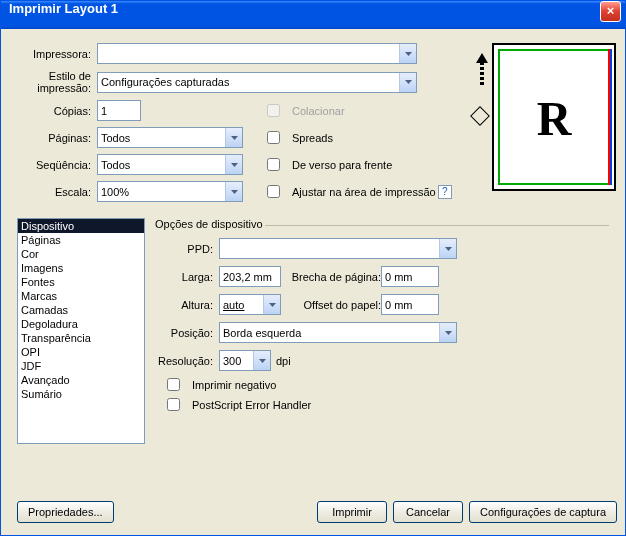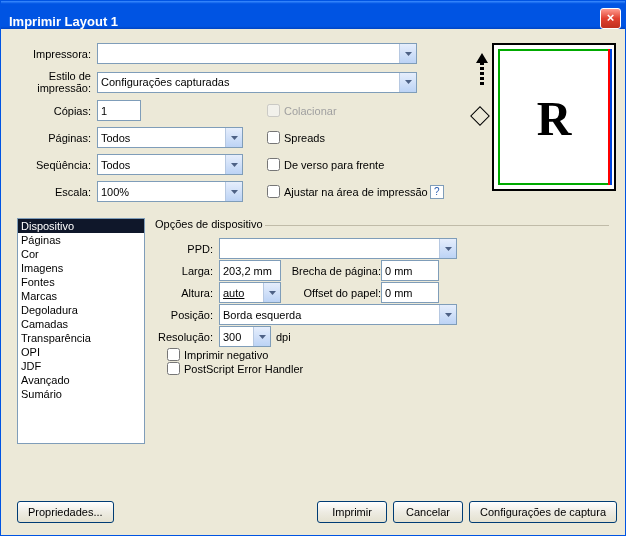--- a/index.html
+++ b/index.html
@@ -16,21 +16,21 @@
   height: 536px;
   border: 1px solid #0054e3;
   background: #ece9d8;
   display: flex;
   flex-direction: column;
 }
 .titlebar {
   height: 28px;
   background: linear-gradient(to bottom, #3c8cff 0%, #0054e3 10%, #0054e3 90%, #0044c3 100%);
   display: flex;
-  align-items: flex-end;
+  align-items: flex-start;
   padding: 0 4px 0 8px;
   color: #fff;
   font-weight: bold;
   font-size: 13px;
 }
 .titlebar-title { flex: 1; }
 .close-btn {
   width: 21px; height: 21px;
   background: linear-gradient(to bottom, #ff9b8f, #e04030 50%, #c0301f);
   border: 1px solid #fff;
@@ -78,21 +78,21 @@
   position: absolute;
   right: 1px; top: 1px;
   width: 17px;
   height: 19px;
   background: linear-gradient(to bottom, #e6eefc, #bcd3f5);
   border-left: 1px solid #b6c8e1;
   display: flex; align-items: center; justify-content: center;
   pointer-events: none;
 }
 .select-arrow svg { width: 7px; height: 4px; }
-.chk { display: flex; align-items: center; gap: 4px; justify-content: center; }
+.chk { display: flex; align-items: center; gap: 12px; justify-content: center; }
 .chk input { width: 13px; height: 13px; }
 .chk.disabled { color: #a0a0a0; }
 .help-icon {
   display: inline-flex;
   width: 14px; height: 14px;
   border: 1px solid #7f9db9;
   background: #fff;
   align-items: center; justify-content: center;
   font-size: 10px;
   color: #2a5db0;
@@ -185,21 +185,21 @@
 .panel-title::after {
   content: "";
   position: absolute;
   left: 110px; right: 0; top: 7px;
   height: 1px;
   background: #c0bba8;
 }
 .panel-row {
   display: flex;
   align-items: center;
-  margin-bottom: 1px;
+  margin-bottom: 7px;
 }
 .panel-label {
   width: 64px;
   text-align: right;
   padding-right: 6px;
 }
 .panel-label2 {
   width: 100px;
   text-align: right;
 }
@@ -350,22 +350,22 @@
     </div>
 
     <div class="lower-section">
       <div class="listbox">
         <div class="listbox-item selected">Dispositivo</div>
         <div class="listbox-item">Páginas</div>
         <div class="listbox-item">Cor</div>
         <div class="listbox-item">Imagens</div>
         <div class="listbox-item">Fontes</div>
         <div class="listbox-item">Marcas</div>
+        <div class="listbox-item">Camadas</div>
         <div class="listbox-item">Degoladura</div>
-        <div class="listbox-item">Camadas</div>
         <div class="listbox-item">Transparência</div>
         <div class="listbox-item">OPI</div>
         <div class="listbox-item">JDF</div>
         <div class="listbox-item">Avançado</div>
         <div class="listbox-item">Sumário</div>
       </div>
 
       <div class="panel">
         <div class="panel-title">Opções de dispositivo</div>
 

